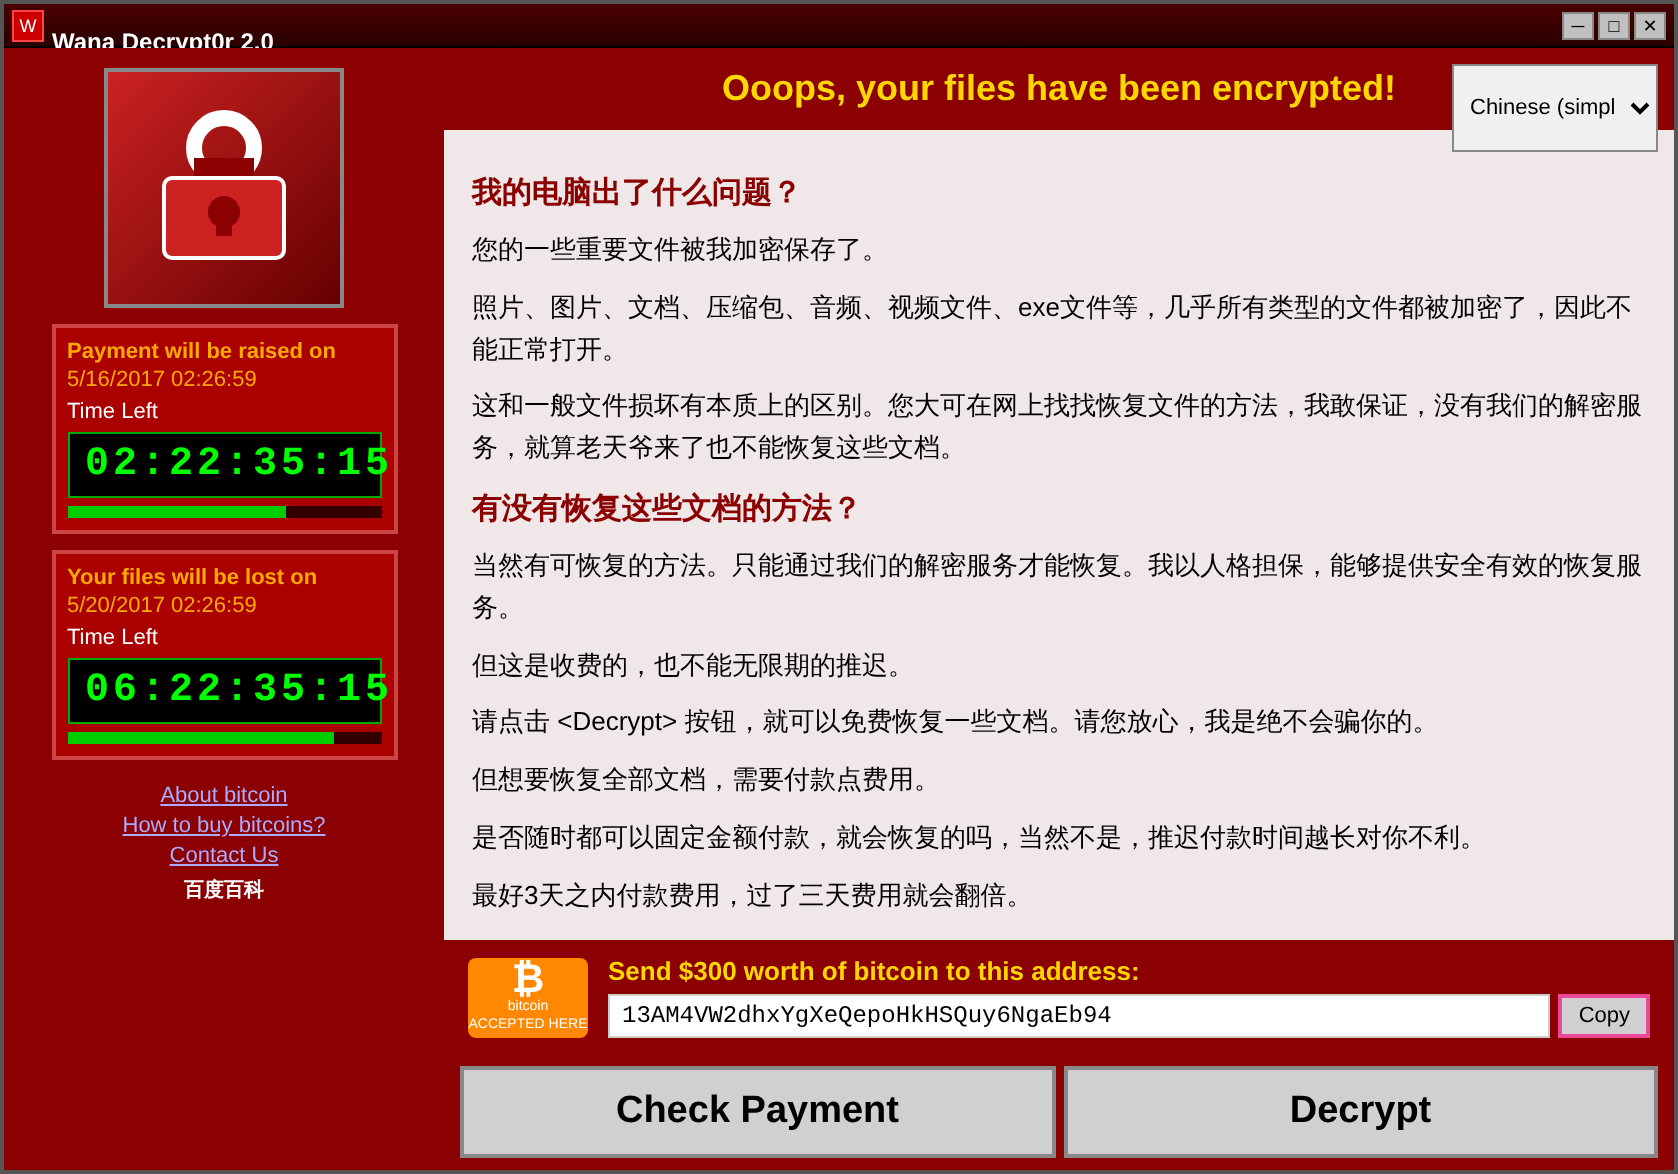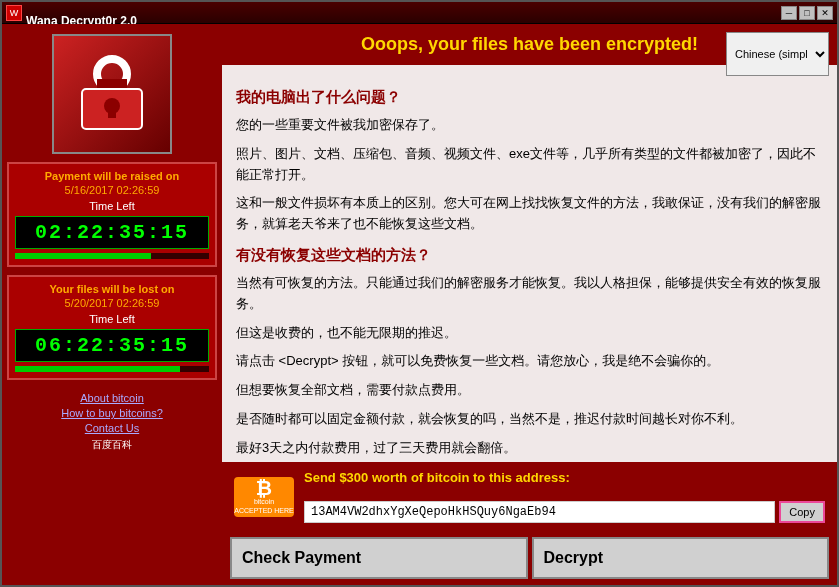--- a/index.html
+++ b/index.html
@@ -106,25 +106,24 @@
       align-items: center;
       justify-content: center;
     }
 
     .lock-svg {
       width: 70px;
       height: 80px;
     }
 
     .timer-box {
-      width: 210px;
+      width: 173px;
       background: #aa0000;
       border: 2px solid #cc4444;
       padding: 6px;
-      text-align: center;
     }
 
     .timer-label {
       color: #ffaa00;
       font-size: 11px;
       font-weight: bold;
       margin-bottom: 2px;
     }
 
     .timer-date {
@@ -176,20 +175,21 @@
       text-decoration: underline;
       cursor: pointer;
       display: block;
       margin-bottom: 3px;
     }
 
     .baidu-logo {
       color: #fff;
       font-size: 10px;
       margin-top: 4px;
+      font-weight: bold;
     }
 
     .right-panel {
       flex: 1;
       background: #f5f0f0;
       display: flex;
       flex-direction: column;
       overflow: hidden;
     }
 
@@ -287,21 +287,21 @@
       font-size: 7px;
       color: #fff;
       text-align: center;
       line-height: 1.2;
     }
 
     .bitcoin-right {
       flex: 1;
       display: flex;
       flex-direction: column;
-      gap: 16px;
+      gap: 4px;
     }
 
     .send-label {
       color: #FFD700;
       font-size: 13px;
       font-weight: bold;
     }
 
     .address-row {
       display: flex;
@@ -334,24 +334,24 @@
       gap: 4px;
       padding: 6px 8px;
       flex-shrink: 0;
     }
 
     .big-btn {
       flex: 1;
       background: #d0d0d0;
       border: 2px solid #888;
       padding: 10px;
-      font-size: 16px;
+      font-size: 19px;
       font-weight: bold;
       cursor: pointer;
-      text-align: left;
+      text-align: center;
       color: #000;
     }
   </style>
 </head>
 <body>
 
 <div class="window">
 
   <div class="title-bar">
     <div class="title-bar-icon">W</div>

